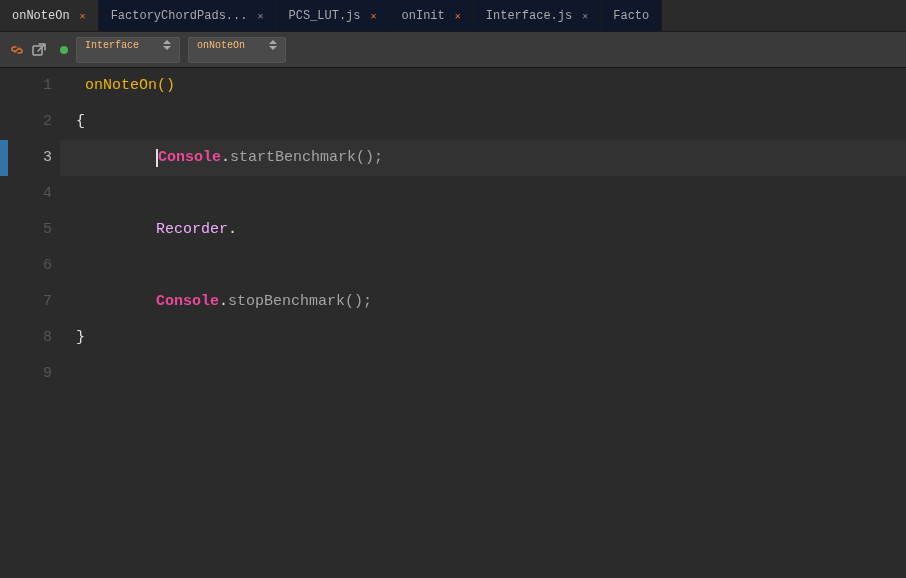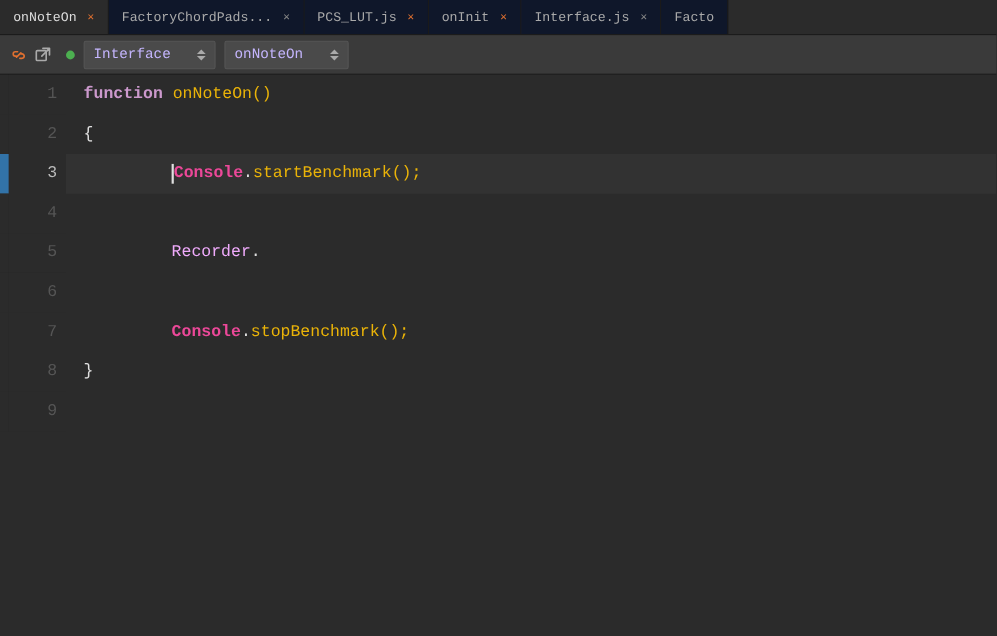--- a/index.html
+++ b/index.html
@@ -81,27 +81,26 @@
       justify-content: center;
     }
 
     .icon-link svg {
       width: 16px;
       height: 16px;
     }
 
     .dropdown {
       display: flex;
-      align-items: center;
       background: #4a4a4a;
       border: 1px solid #555;
       border-radius: 2px;
       padding: 2px 8px;
-      font-size: 13px;
-      color: #c4b5fd;
+      font-size: 10px;
+      color: #fdba74;
       cursor: pointer;
       gap: 24px;
       height: 26px;
     }
 
     .dropdown-arrow {
       display: flex;
       flex-direction: column;
       gap: 2px;
     }
@@ -170,21 +169,21 @@
     .obj-console {
       color: #ec4899;
       font-weight: bold;
     }
 
     .obj-recorder {
       color: #f0abfc;
     }
 
     .method {
-      color: #eab308;
+      color: #a3a3a3;
     }
 
     .punct {
       color: #e0e0e0;
     }
 
     .brace {
       color: #e0e0e0;
     }
 
@@ -306,21 +305,21 @@
   </div>
 </div>
 
 <div class="editor">
   <div style="display:flex; flex-direction:column; width:100%;">
 
     <div class="editor-row">
       <div class="left-indicator"></div>
       <div class="line-number">1</div>
       <div class="code-line">
-        <span class="kw">function</span><span class="fn-name"> onNoteOn()</span>
+        <span class="fn-name"> onNoteOn()</span>
       </div>
     </div>
 
     <div class="editor-row">
       <div class="left-indicator"></div>
       <div class="line-number">2</div>
       <div class="code-line">
         <span class="brace">{</span>
       </div>
     </div>

